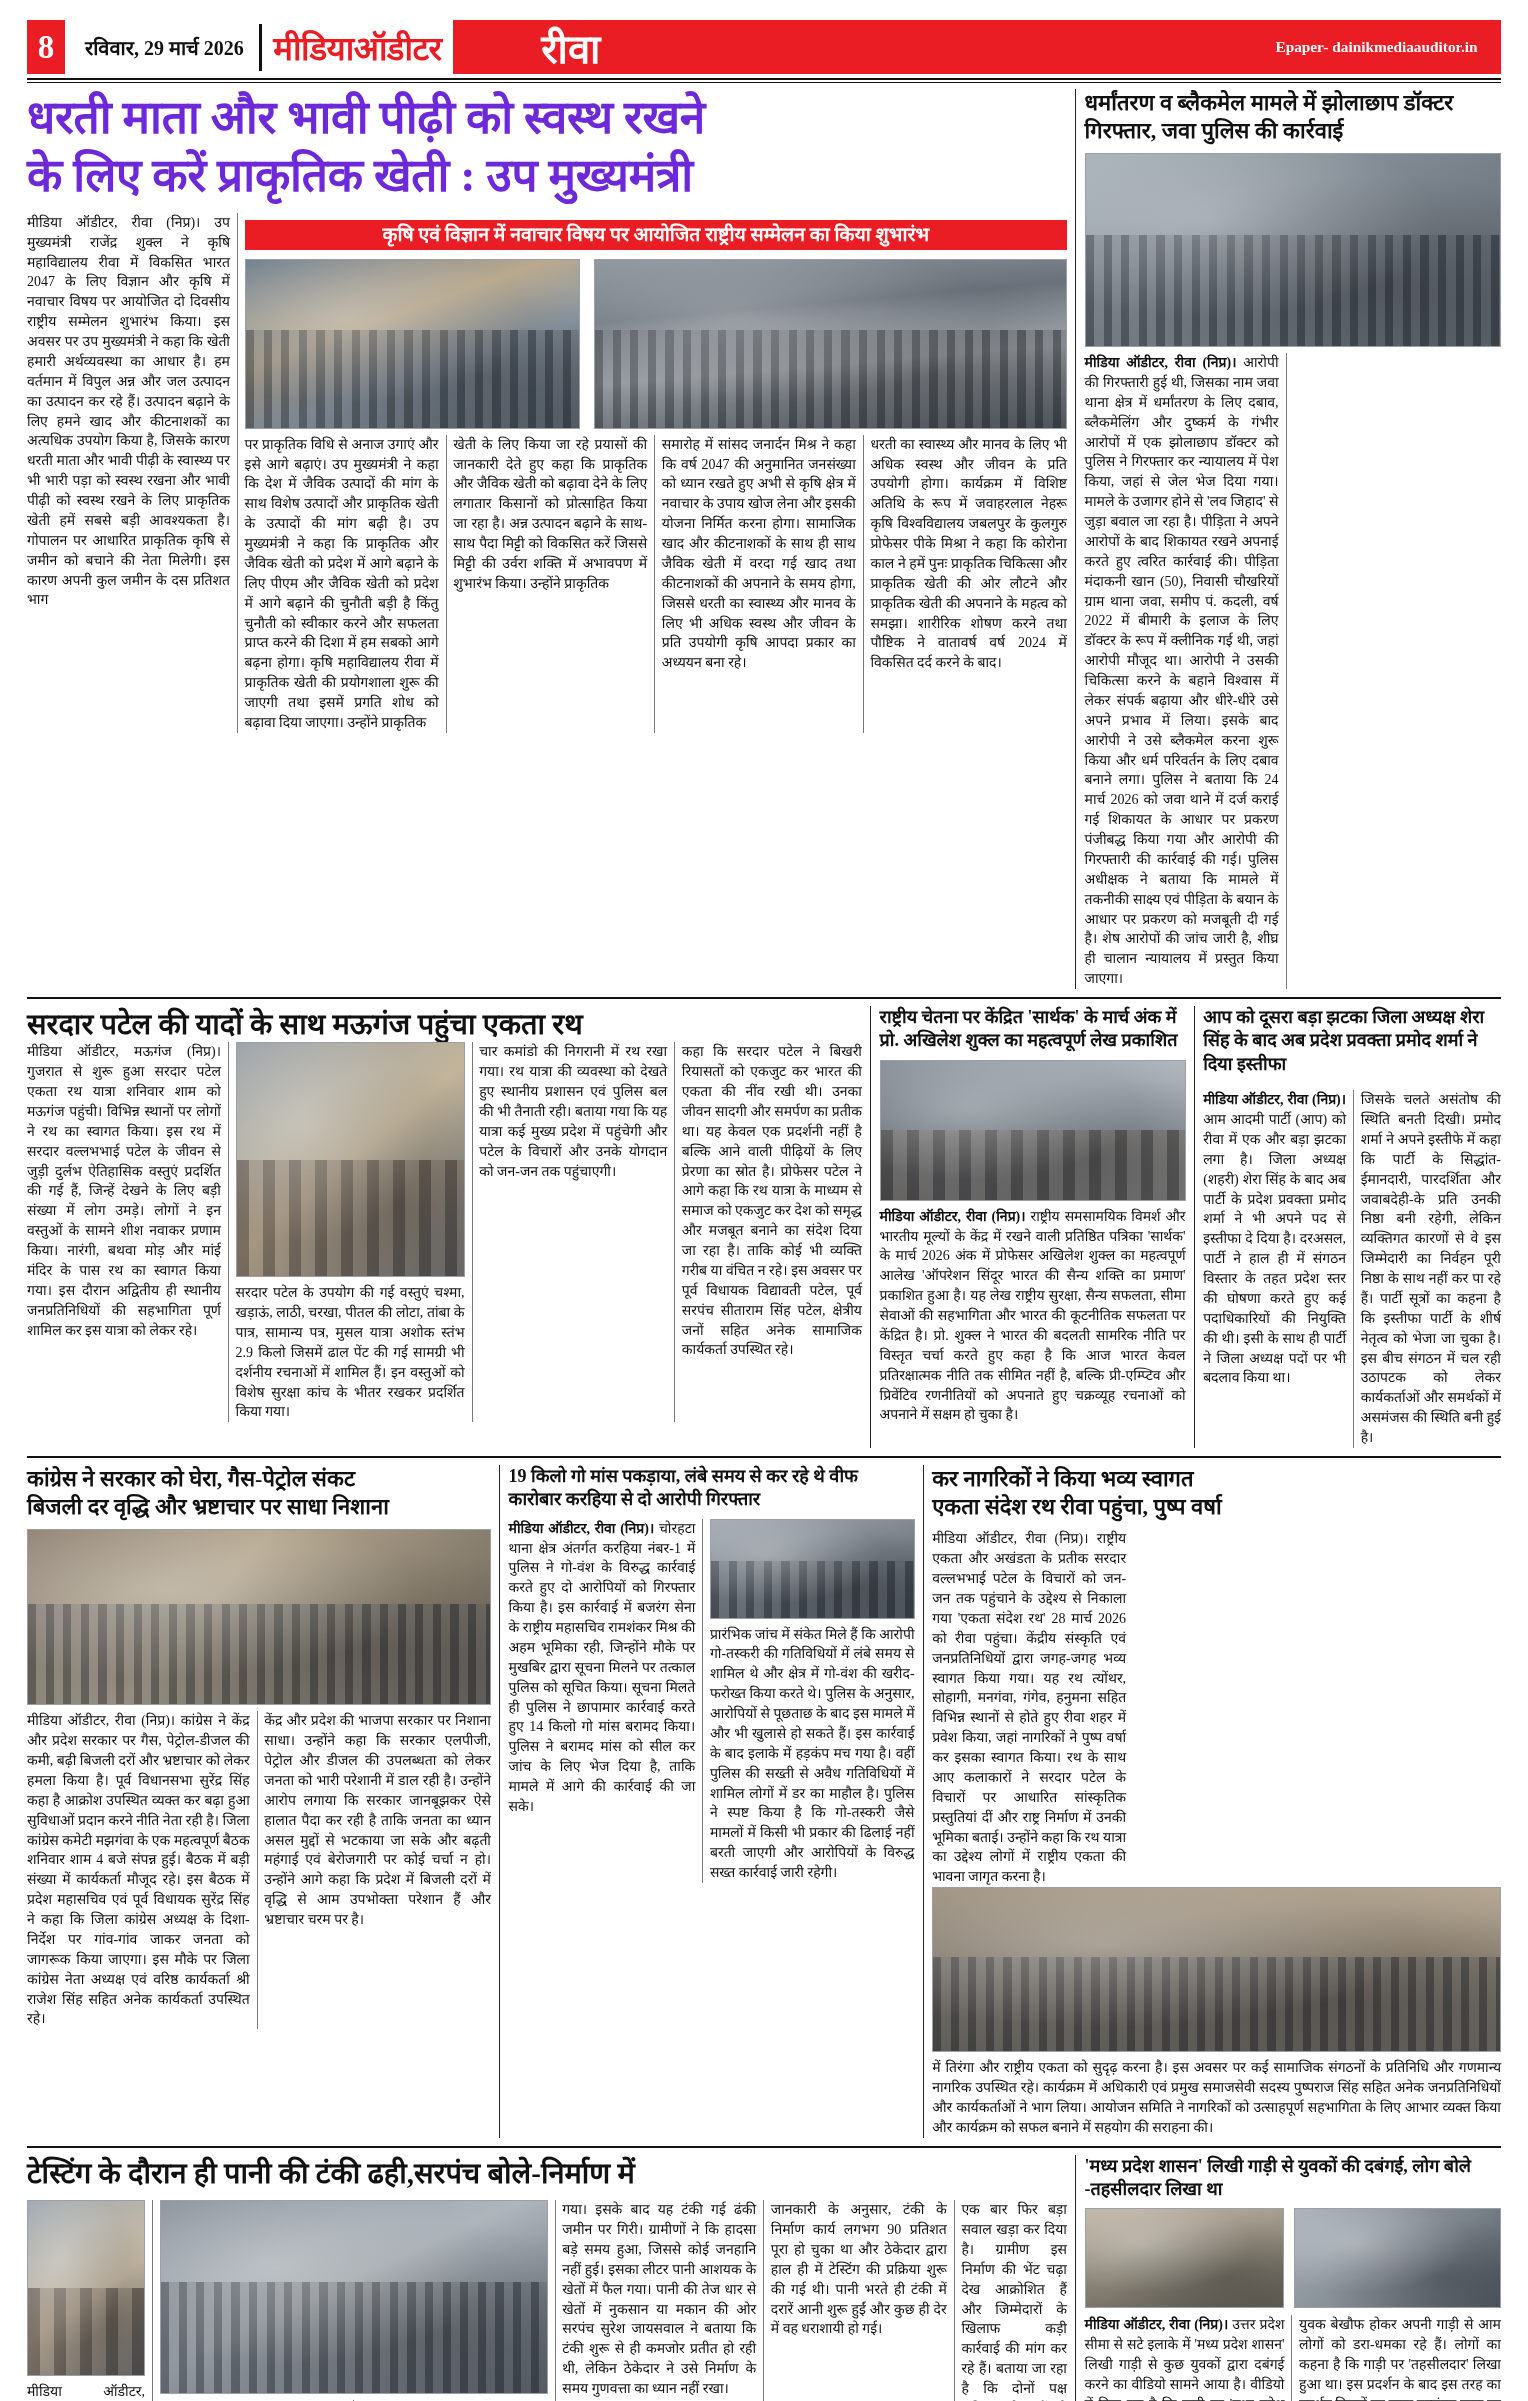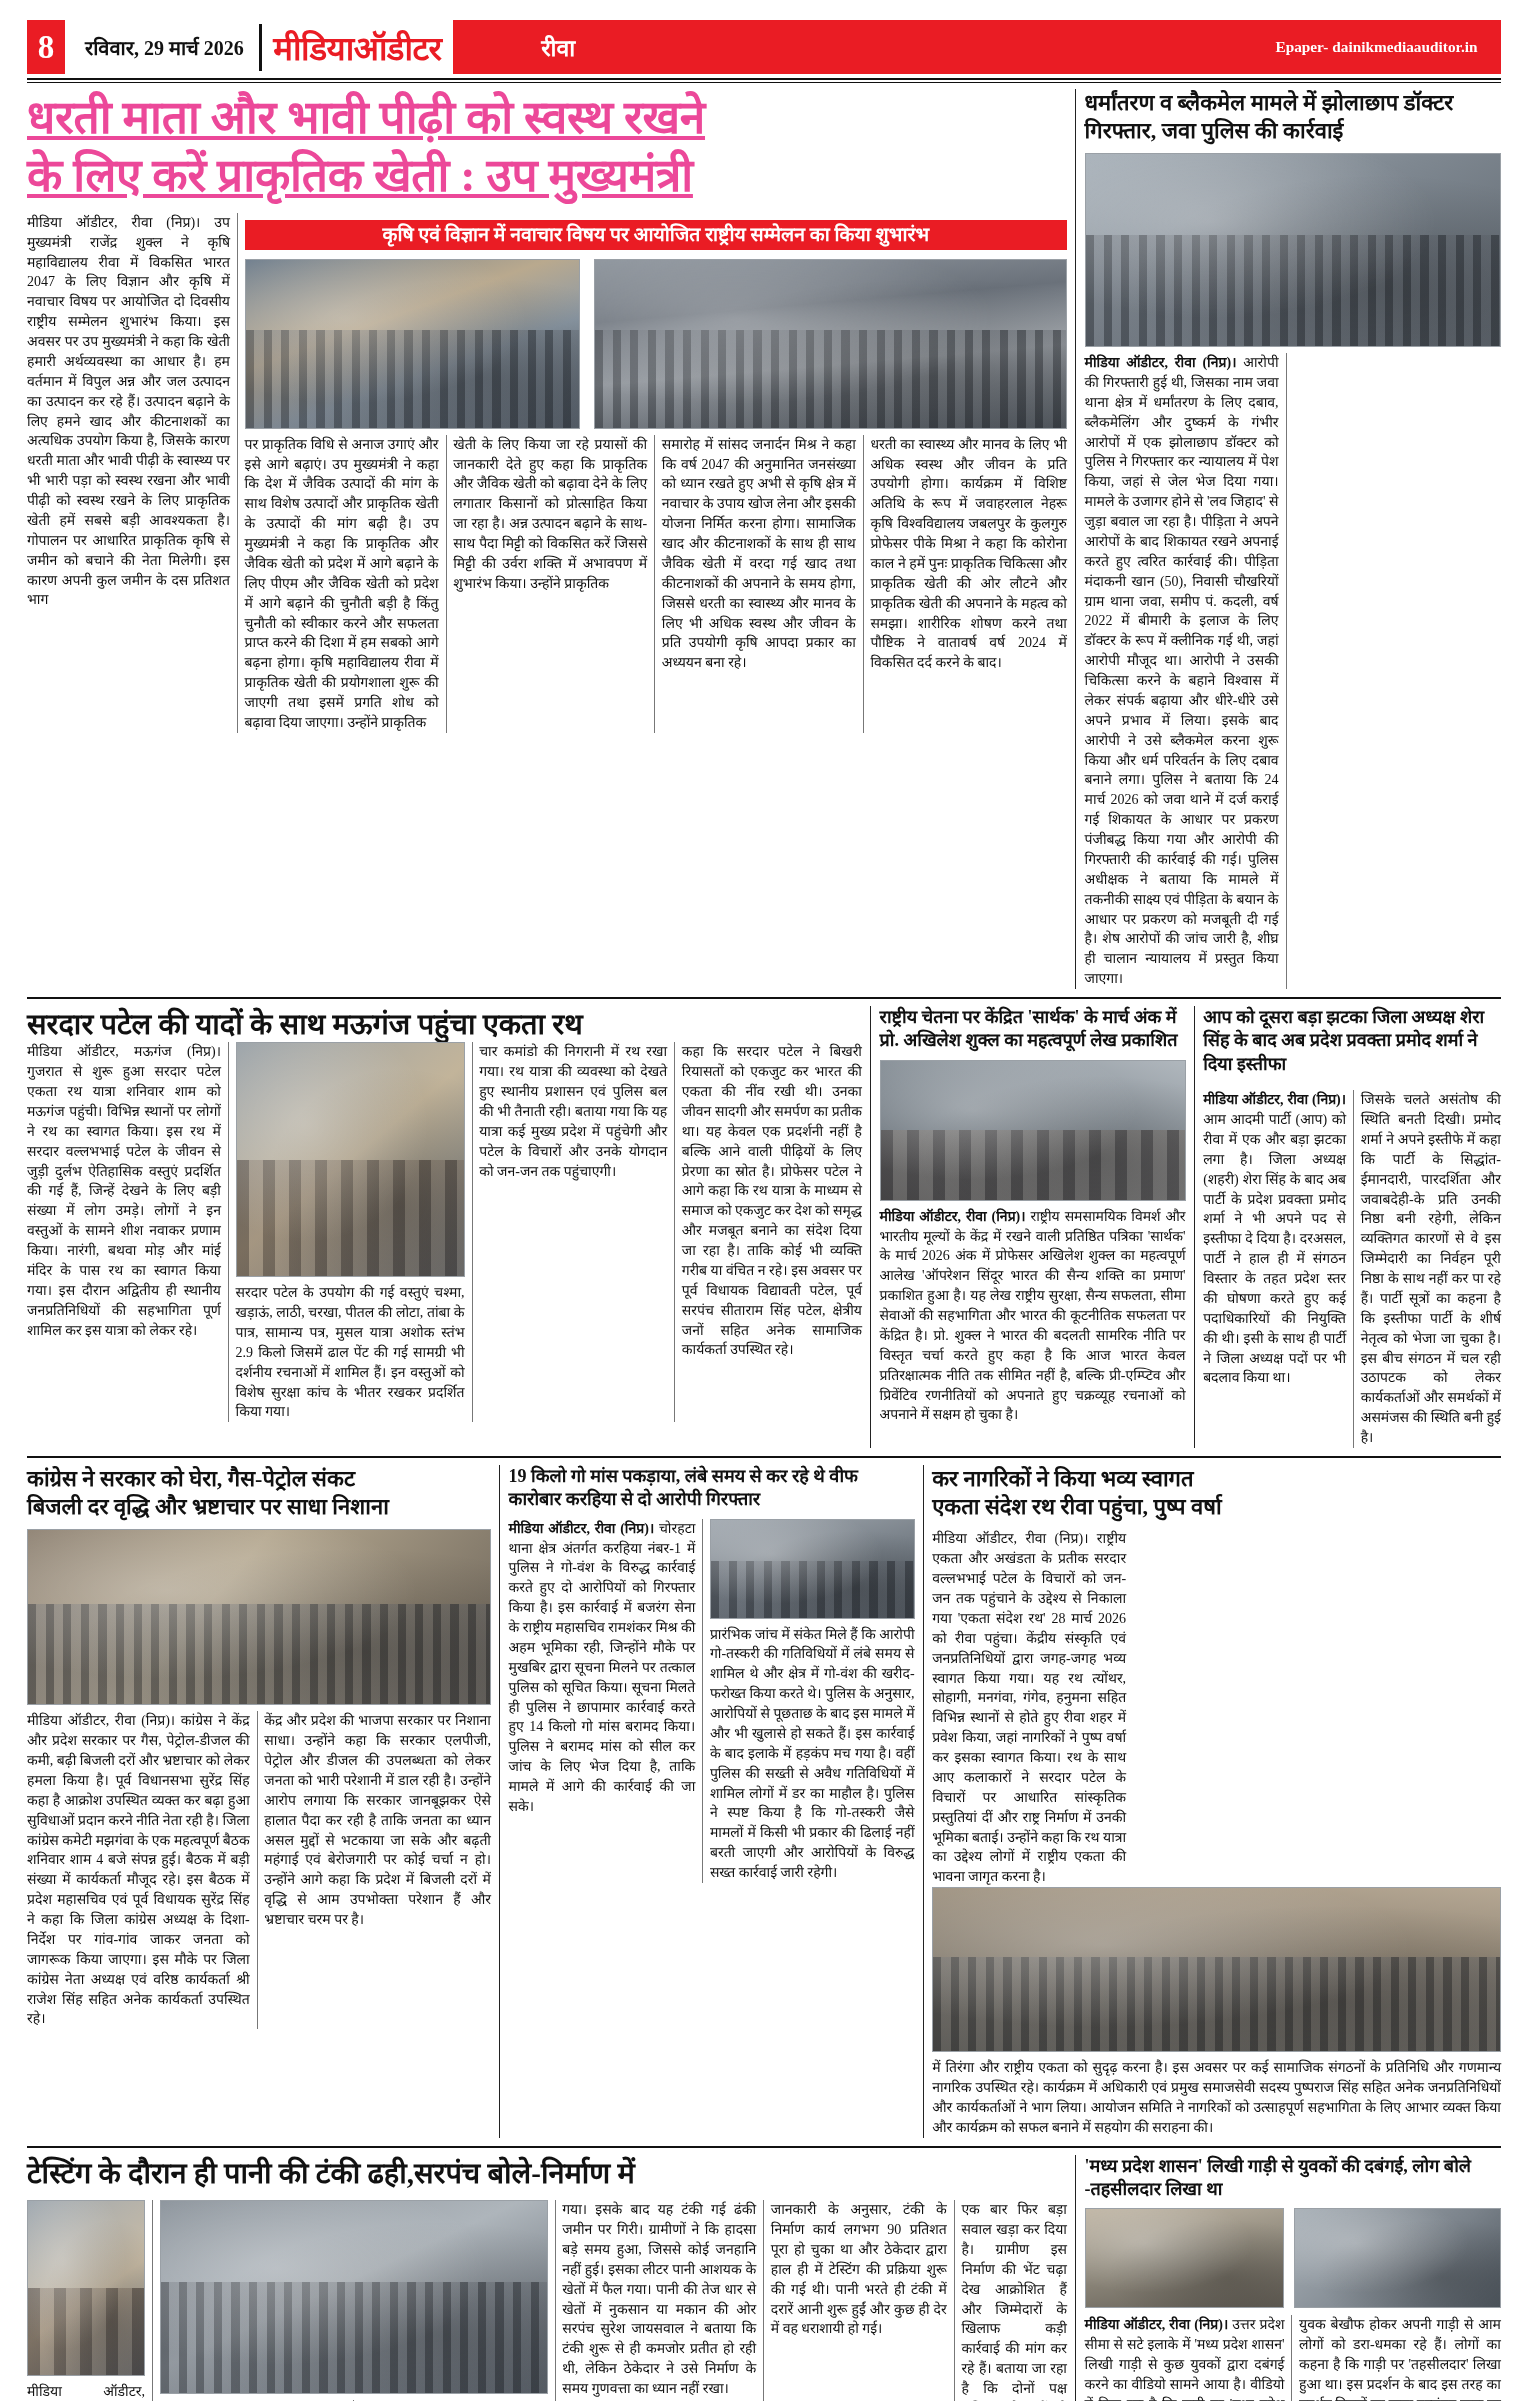--- a/index.html
+++ b/index.html
@@ -66,21 +66,21 @@
     flex: 1;
     background: #ea1c24;
     display: flex;
     align-items: center;
     justify-content: space-between;
     padding: 0 23.5px 0 0;
     position: relative;
   }
   .mast-edition {
     color: #fff;
-    font-size: 23px;
+    font-size: 40px;
     font-weight: bold;
     padding-left: 88px;
     white-space: nowrap;
   }
   .mast-epaper {
     color: #fff;
     font-size: 15.3px;
     font-weight: bold;
     font-family: "Liberation Serif", serif;
     white-space: nowrap;
@@ -93,23 +93,22 @@
   
   .row { display: flex; }
   .vline { width: 1.2px; background: #222; margin: 0 8.2px; align-self: stretch; }
   .vline-light { width: 0.6px; background: #777; margin: 0 7px; align-self: stretch; }
 
   
   h1.main-head {
     font-size: 46px;
     font-weight: bold;
     line-height: 1.26;
-    color: #ec4899;
+    color: #6d28d9;
     letter-spacing: -0.3px;
-    text-decoration: underline;
   }
   h2.sec-head {
     font-size: 29px;
     font-weight: bold;
     line-height: 1.25;
     color: #111;
   }
   h2.sec-head-sm {
     font-size: 22px;
     font-weight: bold;

